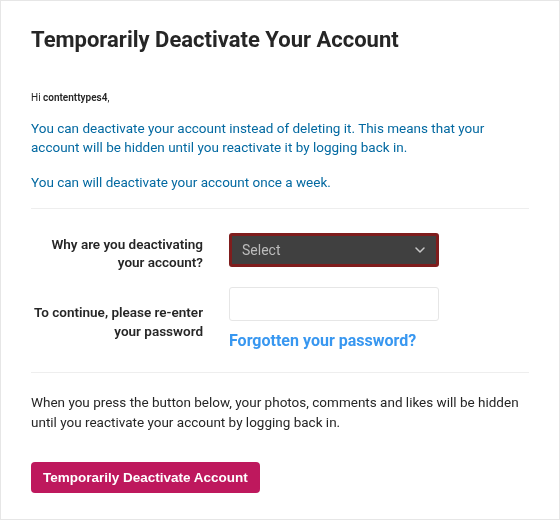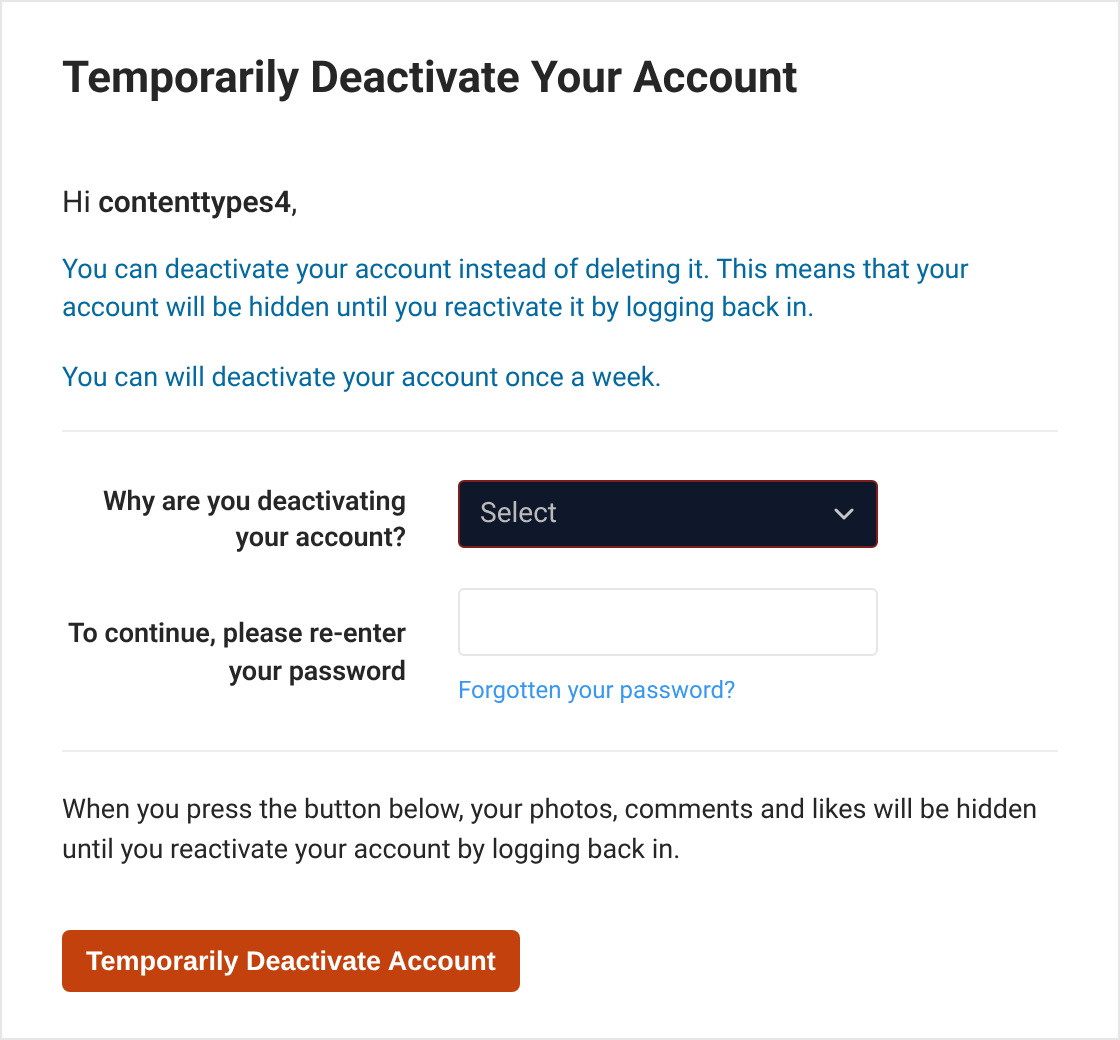--- a/index.html
+++ b/index.html
@@ -19,21 +19,21 @@
       height: 520px;
       padding: 26px 30px 30px 30px;
     }
     .title {
       font-size: 22px;
       font-weight: 700;
       color: #262626;
       margin-bottom: 28px;
     }
     .greeting {
-      font-size: 15px;
+      font-size: 10px;
       color: #262626;
       margin-bottom: 16px;
       margin-top: 40px;
     }
     .greeting .username {
       font-weight: 600;
     }
     .info-text {
       font-size: 13.5px;
       color: #0369a1;
@@ -67,23 +67,23 @@
       font-size: 13.5px;
       font-weight: 600;
       color: #262626;
       line-height: 1.35;
     }
     .form-control {
       width: 210px;
     }
     .select-box {
       position: relative;
-      border: 1px solid #7f1d1d;
+      border: 3px solid #7f1d1d;
       border-radius: 3px;
-      background: #0f172a;
+      background: #404040;
       height: 34px;
       display: flex;
       align-items: center;
       padding: 0 10px;
       cursor: pointer;
       color: #bbbbbb;
       font-size: 14px;
     }
     .select-box .chevron {
       position: absolute;
@@ -100,35 +100,35 @@
       border-radius: 3px;
       background: #fff;
       height: 34px;
       width: 100%;
       padding: 0 8px;
       font-size: 14px;
       color: #262626;
     }
     .forgot-link {
       display: inline-block;
-      font-size: 12px;
-      font-weight: 400;
+      font-size: 16px;
+      font-weight: 700;
       color: #3897f0;
       margin-top: 10px;
       cursor: pointer;
     }
     .footer-text {
       font-size: 13.5px;
       color: #262626;
       line-height: 1.45;
       margin-top: 20px;
       margin-bottom: 30px;
     }
     .deactivate-btn {
-      background: #c2410c;
+      background: #be185d;
       color: #fff;
       border: none;
       border-radius: 4px;
       padding: 8px 12px;
       font-size: 13.5px;
       font-weight: 600;
       cursor: default;
     }
   </style>
 </head>

